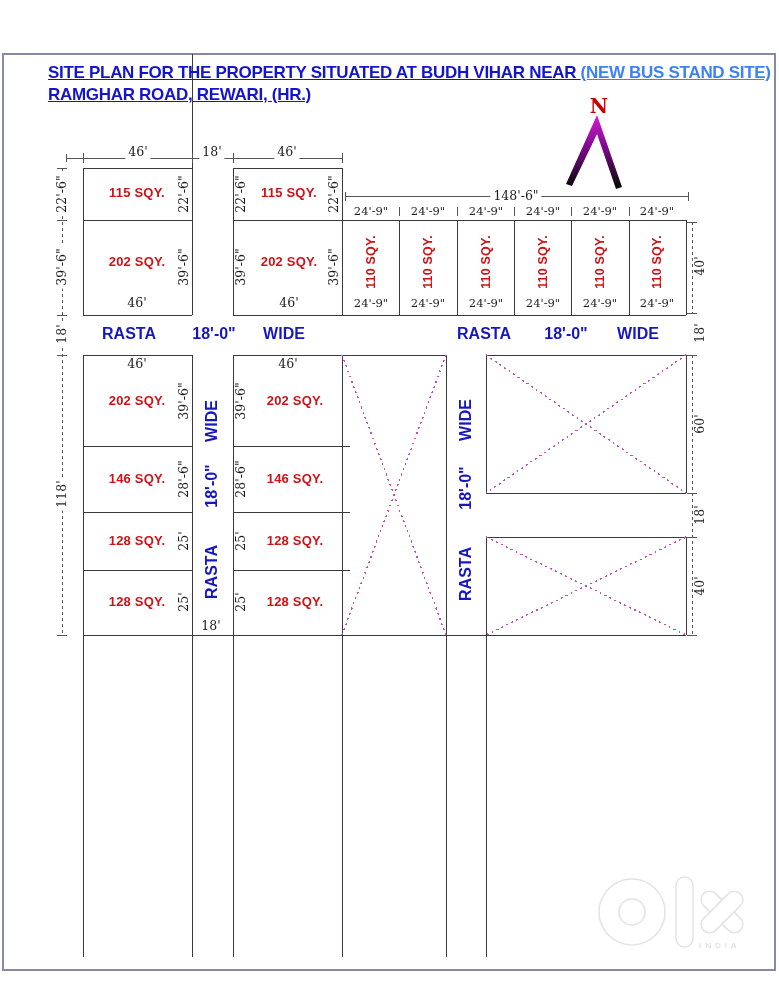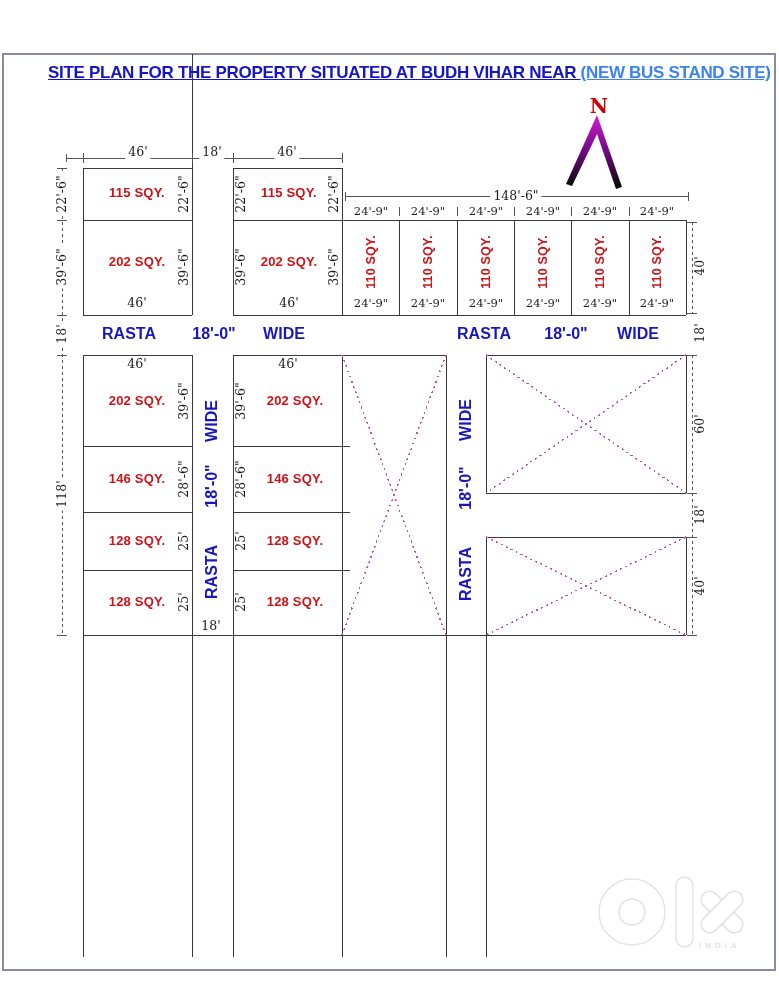--- a/index.html
+++ b/index.html
@@ -109,20 +109,21 @@
         <line x1="446" y1="355" x2="342" y2="635"></line>
       <line x1="486" y1="355" x2="686" y2="493"></line>
         <line x1="686" y1="355" x2="486" y2="493"></line>
       <line x1="486" y1="537" x2="686" y2="635"></line>
         <line x1="686" y1="537" x2="486" y2="635"></line>
     </g>
   </svg>
 
   <div class="title">
     <span>SITE PLAN FOR THE PROPERTY SITUATED AT BUDH VIHAR NEAR </span><span class="red">(NEW BUS STAND SITE)</span><br>
+    <span>RAMGHAR ROAD, REWARI, (HR.)</span>
   </div>
 
   <div class="north-n" style="left:599px;top:106px">N</div>
   <svg style="position:absolute;left:556px;top:112px" width="84" height="80" viewBox="0 0 84 80">
     <defs>
       <linearGradient id="ng" x1="0" y1="0" x2="0" y2="1">
         <stop offset="0" stop-color="#d21bd2"></stop>
           <stop offset="0.45" stop-color="#7a0a8a"></stop>
           <stop offset="0.95" stop-color="#0a0a0a"></stop>
       </linearGradient>

